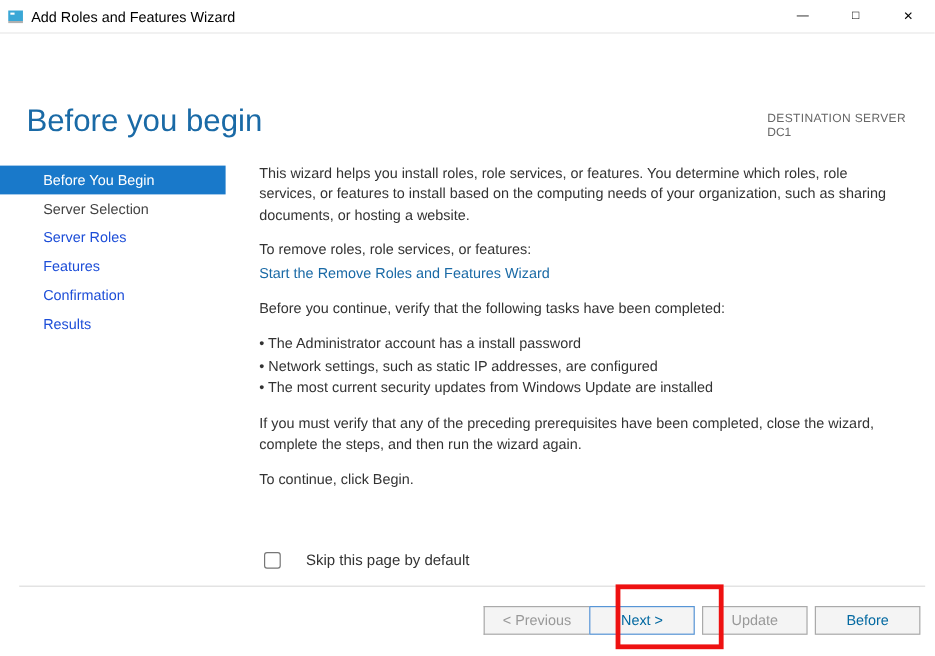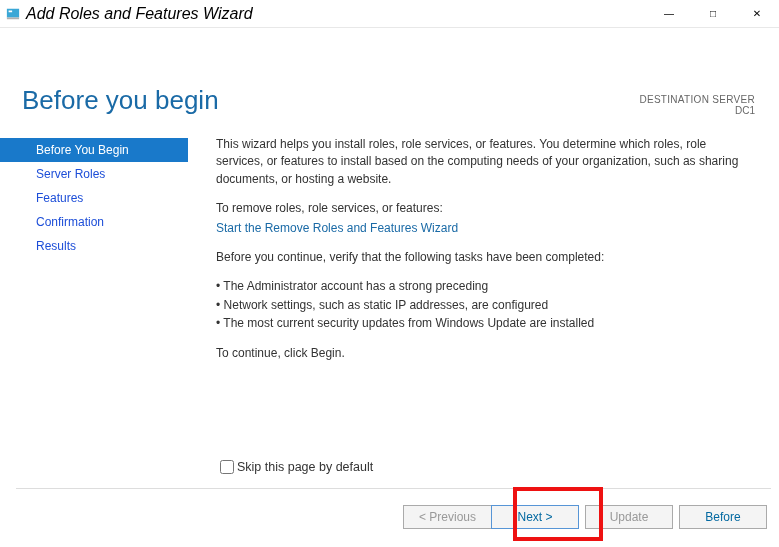--- a/index.html
+++ b/index.html
@@ -17,35 +17,35 @@
   .titlebar {
     display: flex;
     align-items: center;
     height: 28px;
     border-bottom: 1px solid #e8e8e8;
     padding-left: 6px;
   }
   .titlebar .app-icon {
     width: 14px; height: 14px; margin-right: 6px;
   }
-  .titlebar .title { flex: 1; font-size: 16px; color: #000; font-style: italic; }
+  .titlebar .title { flex: 1; font-size: 12px; color: #000; }
   .titlebar .winbtns { display: flex; }
   .titlebar .winbtn {
     width: 44px; height: 28px; display:flex; align-items:center; justify-content:center;
     font-family: "Segoe UI Symbol", sans-serif; font-size:10px; color:#000;
   }
   .header-row {
     display:flex; align-items:flex-end; justify-content:space-between;
     padding: 18px 24px 4px 22px;
   }
   .wizard-heading {
     font-size: 26px; font-weight: 300; color: #1a6aa6;
   }
   .dest {
-    text-align: right; font-size: 10px; color: #666; margin-top: 48px;
+    text-align: left; font-size: 10px; color: #666; margin-top: 48px;
   }
   .dest .lbl { letter-spacing: 0.3px; }
   .body-row {
     display:flex; padding: 10px 0 0 0;
   }
   .sidebar {
     width: 188px; padding-top: 8px;
   }
   .side-item {
     padding: 5px 6px 5px 36px;
@@ -60,21 +60,21 @@
   .content {
     flex:1; padding: 6px 24px 0 28px; font-size: 12px; color: #333; line-height: 1.45;
   }
   .content p { margin: 0 0 12px 0; }
   .content .link { color: #1a6aa6; cursor: pointer; }
   .content ul { list-style: none; padding: 0; margin: 0 0 12px 0; }
   .content ul li::before { content: "• "; }
   .content ul li { margin: 1px 0; }
   .skip-row {
     position: absolute; left: 216px; bottom: 70px;
-    display:flex; align-items:center; gap:0;
+    display:flex; align-items:center; gap:18px;
     font-size: 12.5px;
   }
   .skip-row input[type=checkbox]{ width:14px; height:14px; }
   .hr {
     position:absolute; left:16px; right:8px; bottom:58px;
     border-top:1px solid #ddd;
   }
   .button-bar {
     position:absolute; right:12px; bottom:18px;
     display:flex; gap:0;
@@ -120,36 +120,38 @@
   <div class="wizard-heading">Before you begin</div>
   <div class="dest">
     <div class="lbl">DESTINATION SERVER</div>
     <div>DC1</div>
   </div>
 </div>
 
 <div class="body-row">
   <div class="sidebar">
     <div class="side-item active">Before You Begin</div>
+    <div class="side-item enabled">Server Selection</div>
     <div class="side-item">Server Roles</div>
     <div class="side-item">Features</div>
     <div class="side-item">Confirmation</div>
     <div class="side-item">Results</div>
   </div>
 
   <div class="content">
     <p>This wizard helps you install roles, role services, or features. You determine which roles, role services, or features to install based on the computing needs of your organization, such as sharing documents, or hosting a website.</p>
     <p style="margin-bottom:2px">To remove roles, role services, or features:</p>
     <p class="link">Start the Remove Roles and Features Wizard</p>
     <p>Before you continue, verify that the following tasks have been completed:</p>
     <ul>
-      <li>The Administrator account has a strong preceding</li>
+      <li>The Administrator account has a install password</li>
       <li>Network settings, such as static IP addresses, are configured</li>
       <li>The most current security updates from Windows Update are installed</li>
     </ul>
+    <p>If you must verify that any of the preceding prerequisites have been completed, close the wizard, complete the steps, and then run the wizard again.</p>
     <p>To continue, click Begin.</p>
   </div>
 </div>
 
 <label class="skip-row">
   <input type="checkbox" style="">
   <span>Skip this page by default</span>
 </label>
 
 <div class="hr"></div>

